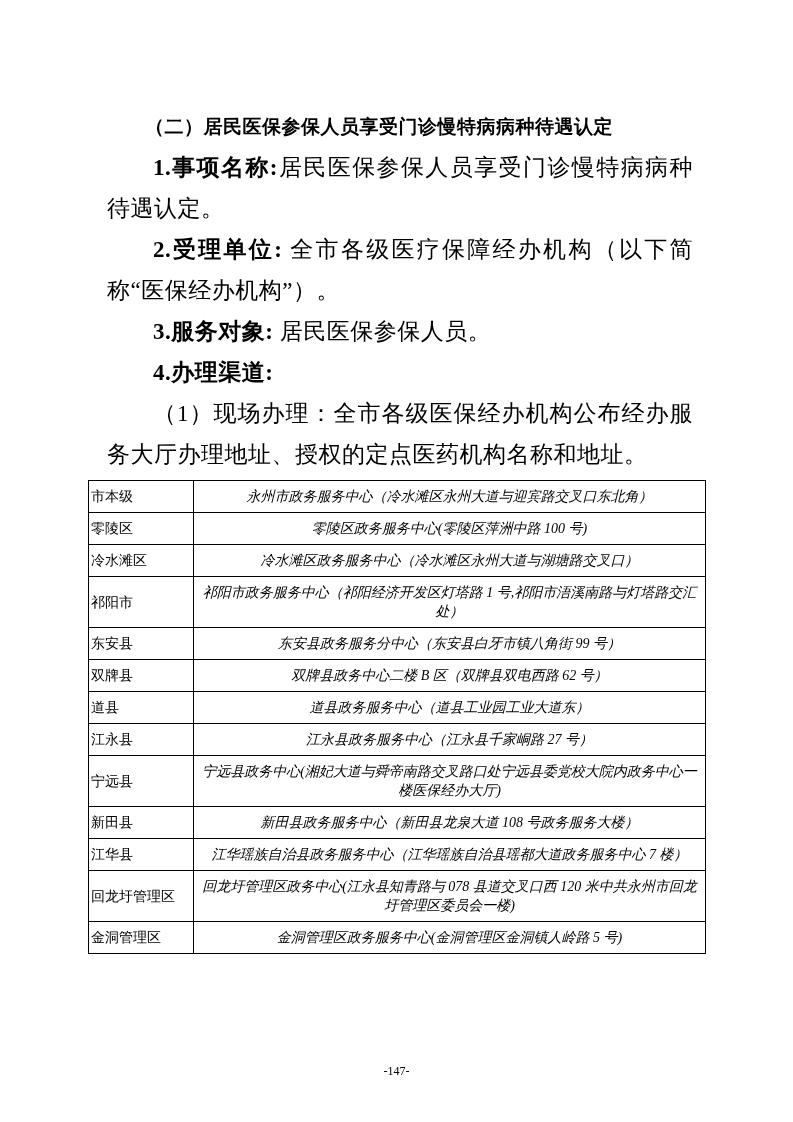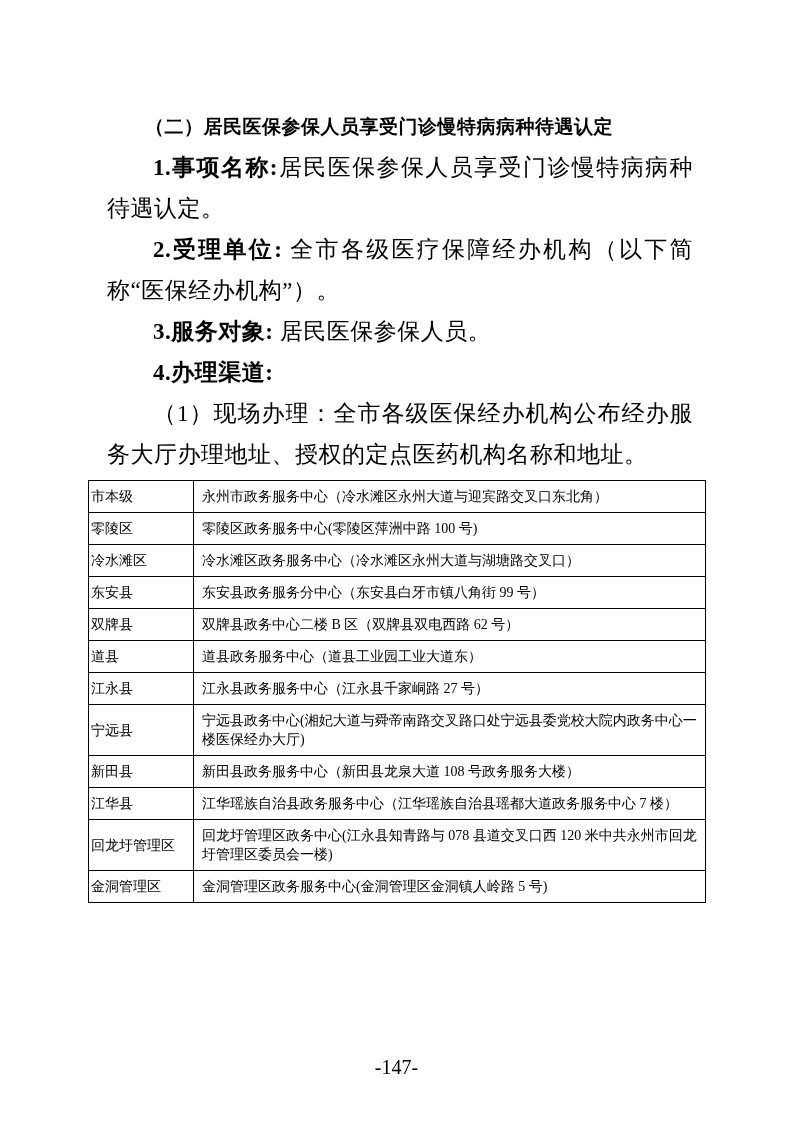--- a/index.html
+++ b/index.html
@@ -44,30 +44,31 @@
     border: 1px solid #000000;
     line-height: 19px;
     vertical-align: middle;
   }
   .col-region {
     width: 105px;
     text-align: left;
     padding: 6px 2px;
   }
   .col-address {
-    text-align: left;
+    text-align: center;
     padding: 6px 8px;
+    font-style: italic;
   }
   .page-footer {
     position: absolute;
     bottom: 43px;
     left: 0;
     width: 100%;
     text-align: center;
-    font-size: 20px;
+    font-size: 12px;
   }
 </style>
 </head>
 <body>
 
 <div class="content">
 
   <h2 class="heading">（二）居民医保参保人员享受门诊慢特病病种待遇认定</h2>
 
   <p class="body-para"><span class="b">1.事项名称:</span><span>居民医保参保人员享受门诊慢特病病种待遇认定。</span></p>
@@ -86,20 +87,24 @@
           <td class="col-region">市本级</td>
           <td class="col-address">永州市政务服务中心（冷水滩区永州大道与迎宾路交叉口东北角）</td>
         </tr>
         <tr>
           <td class="col-region">零陵区</td>
           <td class="col-address">零陵区政务服务中心(零陵区萍洲中路 100 号)</td>
         </tr>
         <tr>
           <td class="col-region">冷水滩区</td>
           <td class="col-address">冷水滩区政务服务中心（冷水滩区永州大道与湖塘路交叉口）</td>
+        </tr>
+        <tr>
+          <td class="col-region">祁阳市</td>
+          <td class="col-address">祁阳市政务服务中心（祁阳经济开发区灯塔路 1 号,祁阳市浯溪南路与灯塔路交汇处）</td>
         </tr>
         <tr>
           <td class="col-region">东安县</td>
           <td class="col-address">东安县政务服务分中心（东安县白牙市镇八角街 99 号）</td>
         </tr>
         <tr>
           <td class="col-region">双牌县</td>
           <td class="col-address">双牌县政务中心二楼 B 区（双牌县双电西路 62 号）</td>
         </tr>
         <tr>

